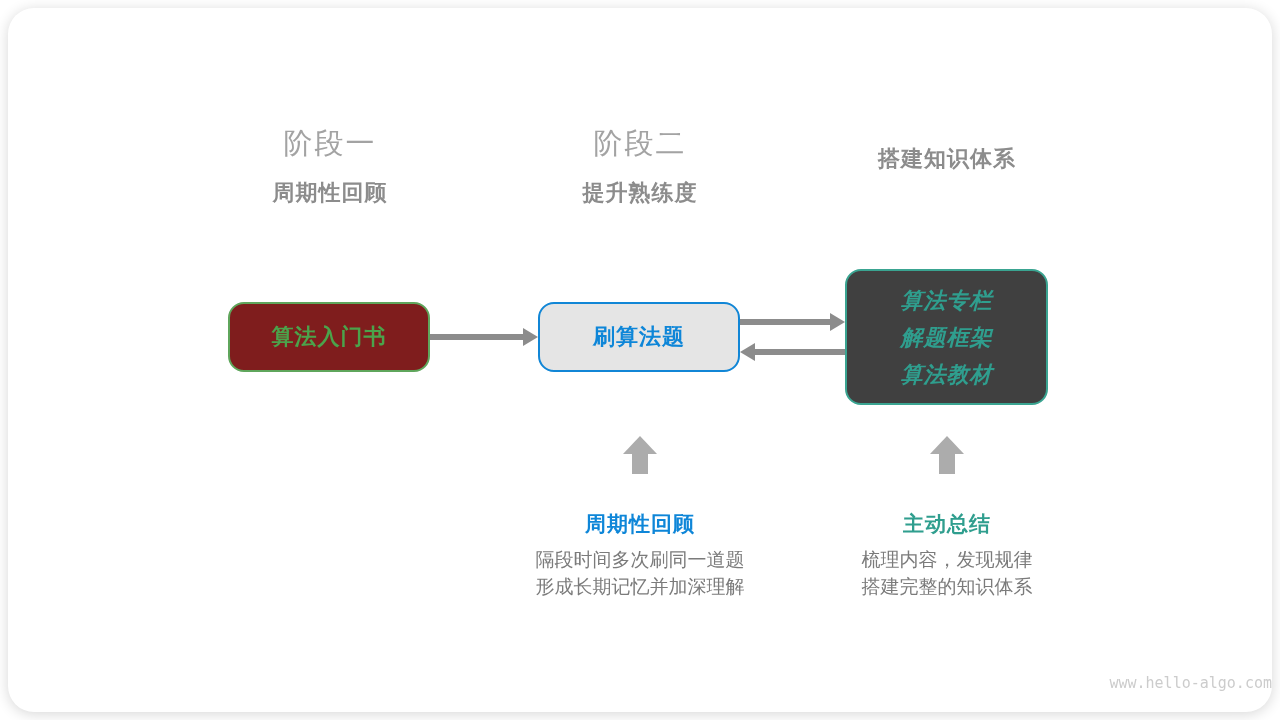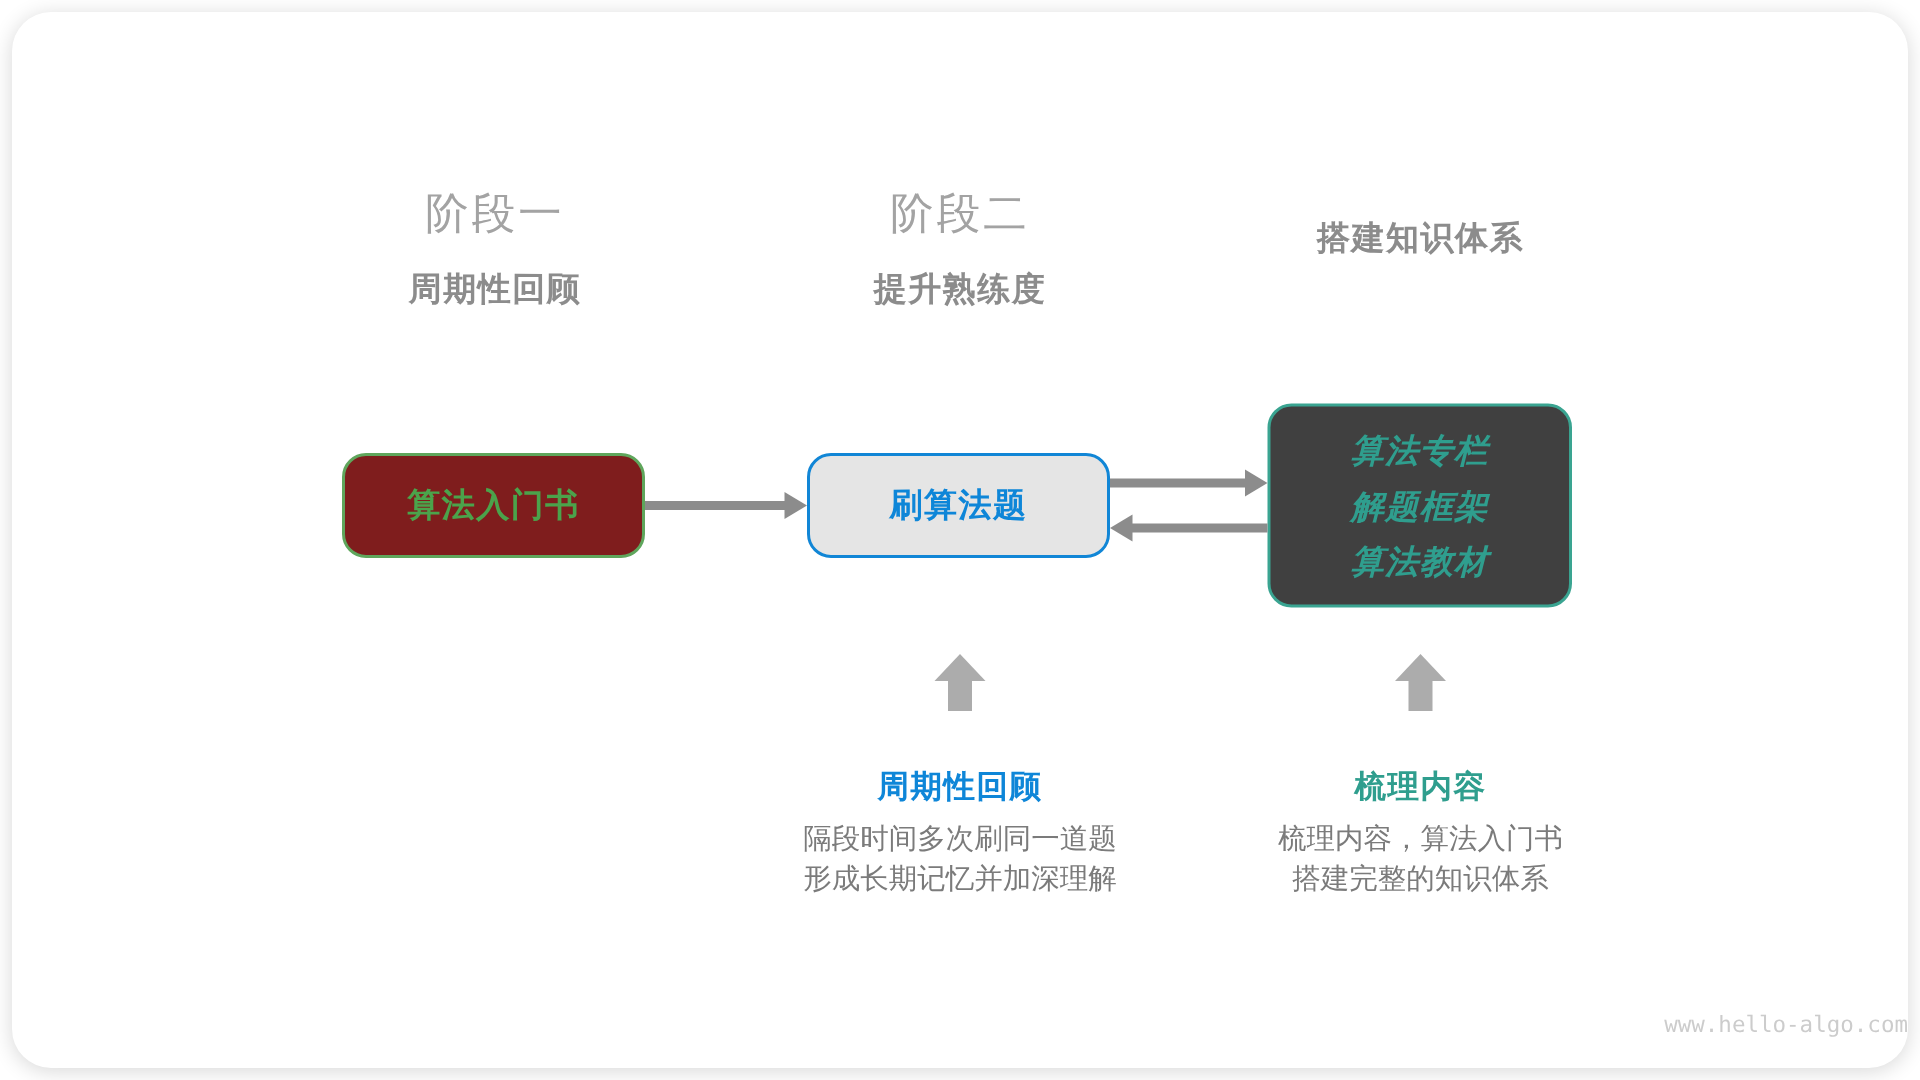--- a/index.html
+++ b/index.html
@@ -108,22 +108,22 @@
   </div>
 
   <div class="annotation ann1">
     <div class="annotation-title">周期性回顾</div>
     <div class="annotation-desc">
       <div>隔段时间多次刷同一道题</div>
       <div>形成长期记忆并加深理解</div>
     </div>
   </div>
   <div class="annotation ann2">
-    <div class="annotation-title">梳理内容</div>
+    <div class="annotation-title">主动总结</div>
     <div class="annotation-desc">
-      <div>梳理内容，算法入门书</div>
+      <div>梳理内容，发现规律</div>
       <div>搭建完整的知识体系</div>
     </div>
   </div>
 
   <div class="watermark">www.hello-algo.com</div>
 
 </div>
 
 </body></html>

